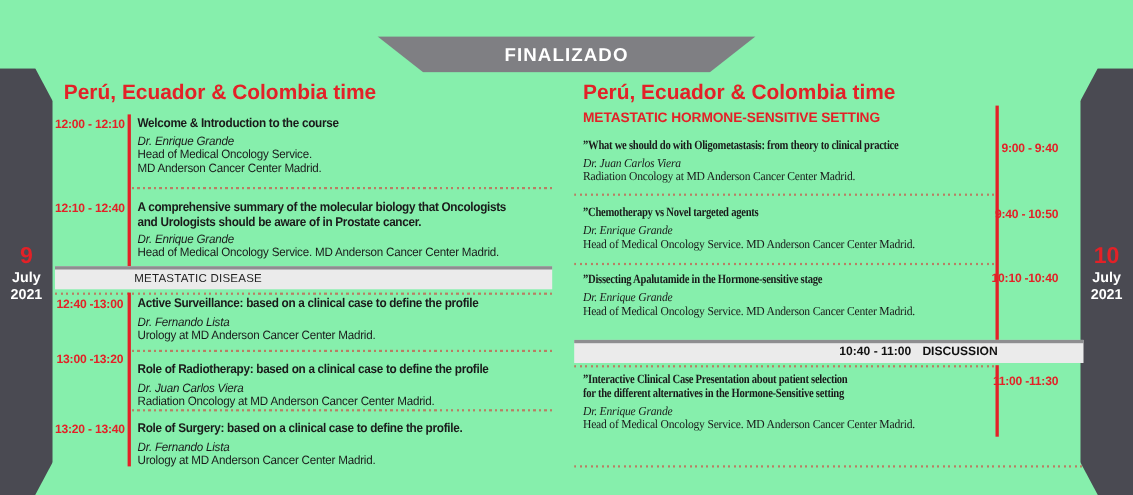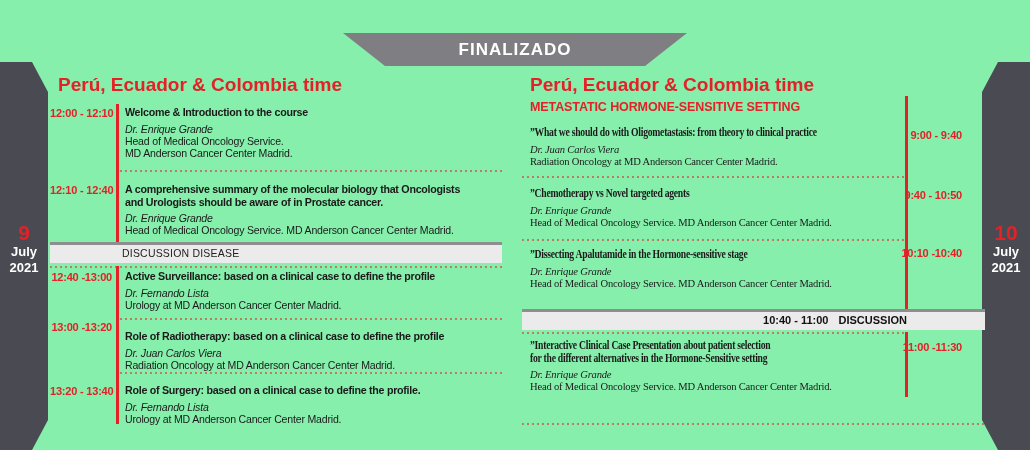--- a/index.html
+++ b/index.html
@@ -89,21 +89,21 @@
   <div class="dots" style="left:120px;top:170px;width:382px;"></div>
 
   <div class="time lt" style="top:184px;">12:10 - 12:40</div>
   <div class="sess ls" style="top:183px;">
     <div class="s-title">A comprehensive summary of the molecular biology that Oncologists</div>
     <div class="s-title">and Urologists should be aware of in Prostate cancer.</div>
     <div class="s-sp">Dr. Enrique Grande</div>
     <div class="s-line">Head of Medical Oncology Service. MD Anderson Cancer Center Madrid.</div>
   </div>
 
-  <div class="sbar secbar">DISCUSSION DISEASE</div>
+  <div class="sbar secbar">METASTATIC DISEASE</div>
   <div class="dots" style="left:50px;top:266px;width:452px;"></div>
 
   <div class="time lt" style="top:271px;">12:40 -13:00</div>
   <div class="sess ls" style="top:270px;">
     <div class="s-title">Active Surveillance: based on a clinical case to define the profile</div>
     <div class="s-sp">Dr. Fernando Lista</div>
     <div class="s-line">Urology at MD Anderson Cancer Center Madrid.</div>
   </div>
   <div class="dots" style="left:120px;top:318px;width:382px;"></div>
 

